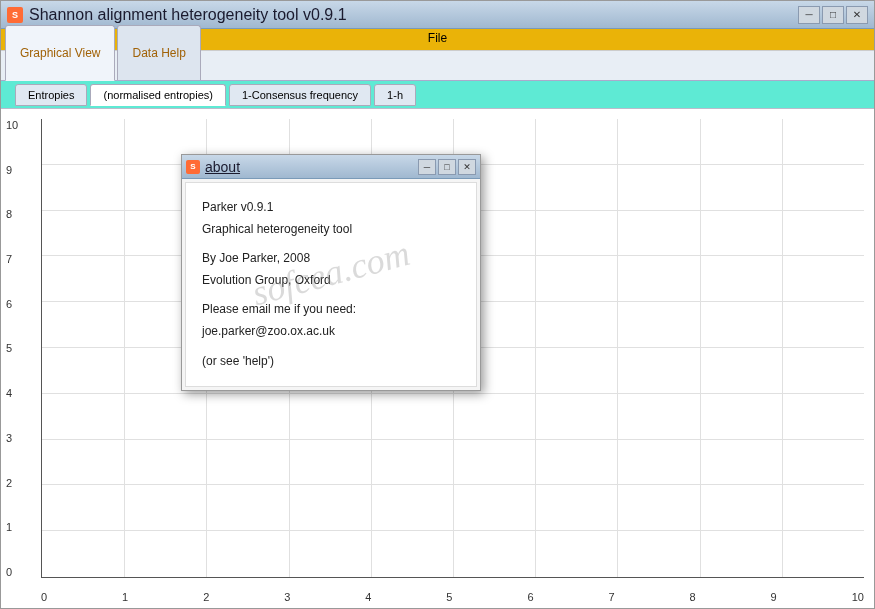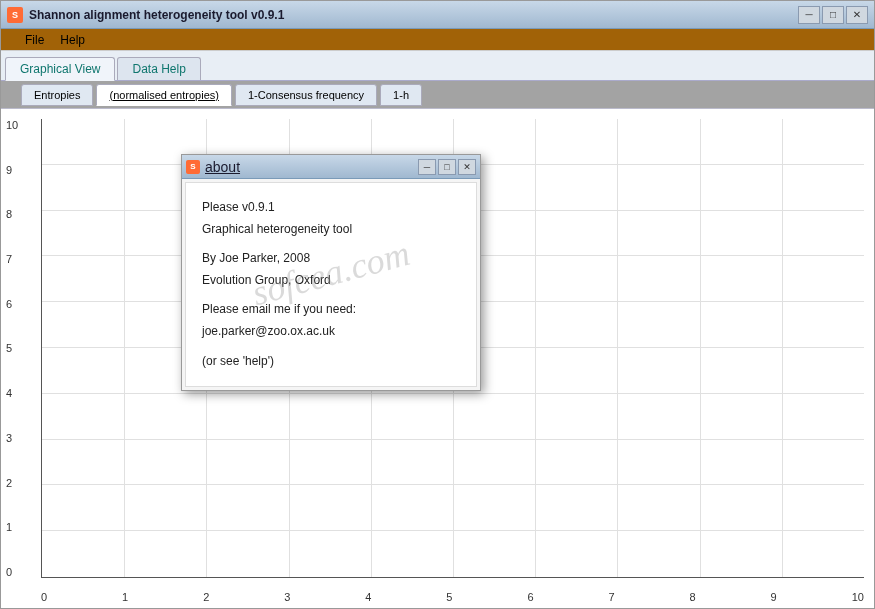--- a/index.html
+++ b/index.html
@@ -48,23 +48,23 @@
       background: #ff6b35;
       border-radius: 2px;
       display: flex;
       align-items: center;
       justify-content: center;
       font-size: 9px;
       color: white;
       font-weight: bold;
     }
     .title-bar-text {
-      font-size: 12px;
+      font-size: 16px;
       color: #1a1a2e;
-      font-weight: bold;
+      font-weight: normal;
     }
     .title-bar-buttons {
       display: flex;
       gap: 2px;
     }
     .title-btn {
       width: 22px;
       height: 18px;
       background: #d0d8e0;
       border: 1px solid #8a9ab0;
@@ -72,92 +72,92 @@
       align-items: center;
       justify-content: center;
       cursor: pointer;
       font-size: 10px;
       color: #333;
     }
     .title-btn.close { background: #d0d8e0; }
 
     
     .menu-bar {
-      background: #a16207;
+      background: #eab308;
       height: 22px;
       display: flex;
       align-items: center;
       padding: 0 16px;
       border-bottom: 1px solid #ccc;
       flex-shrink: 0;
+      flex-direction: column;
     }
     .menu-item {
       padding: 2px 8px;
       cursor: pointer;
       font-size: 12px;
       color: #000;
     }
 
     
     .view-tabs {
       background: #e8eef5;
       height: 30px;
       display: flex;
       align-items: flex-end;
       padding: 0 4px;
       border-bottom: 1px solid #aac;
       flex-shrink: 0;
     }
     .view-tab {
-      padding: 4px 14px;
+      padding: 20px 14px;
       cursor: pointer;
       font-size: 12px;
-      color: #0f766e;
+      color: #a16207;
       background: #dde5ef;
       border: 1px solid #aab;
       border-bottom: none;
       margin-right: 2px;
       border-radius: 3px 3px 0 0;
     }
     .view-tab.active {
       background: #f0f4fa;
       border-bottom: 1px solid #f0f4fa;
       font-weight: normal;
       z-index: 1;
       margin-bottom: -1px;
     }
 
     
     .sub-tabs {
-      background: #a3a3a3;
+      background: #5eead4;
       height: 28px;
       display: flex;
       align-items: center;
-      padding: 2px 20px;
+      padding: 2px 14px;
       border-bottom: 1px solid #bbc;
       flex-shrink: 0;
       gap: 3px;
     }
     .sub-tab {
       padding: 2px 12px;
       cursor: pointer;
       font-size: 11px;
       color: #000;
       background: #e0e8f2;
       border: 1px solid #aab;
       border-radius: 3px 3px 0 0;
       height: 22px;
       display: flex;
       align-items: center;
     }
     .sub-tab.active {
       background: #ffffff;
       border-bottom: 1px solid #ffffff;
       font-weight: normal;
-      text-decoration: underline;
     }
 
     
     .chart-area {
       flex: 1;
       background: white;
       position: relative;
       overflow: hidden;
       padding: 10px 30px 30px 40px;
     }
@@ -406,21 +406,21 @@
             </div>
             <span class="dialog-title-text">about</span>
           </div>
           <div class="dialog-title-buttons">
             <div class="dialog-btn">─</div>
             <div class="dialog-btn">□</div>
             <div class="dialog-btn">✕</div>
           </div>
         </div>
         <div class="dialog-content">
-          <div>Please v0.9.1</div>
+          <div>Parker v0.9.1</div>
           <div>Graphical heterogeneity tool</div>
           <div style="height:8px;">&nbsp;</div>
           <div>By Joe Parker, 2008</div>
           <div>Evolution Group, Oxford</div>
           <div style="height:8px;">&nbsp;</div>
           <div>Please email me if you need:</div>
           <div>joe.parker@zoo.ox.ac.uk</div>
           <div style="height:8px;">&nbsp;</div>
           <div>(or see 'help')</div>
         </div>

